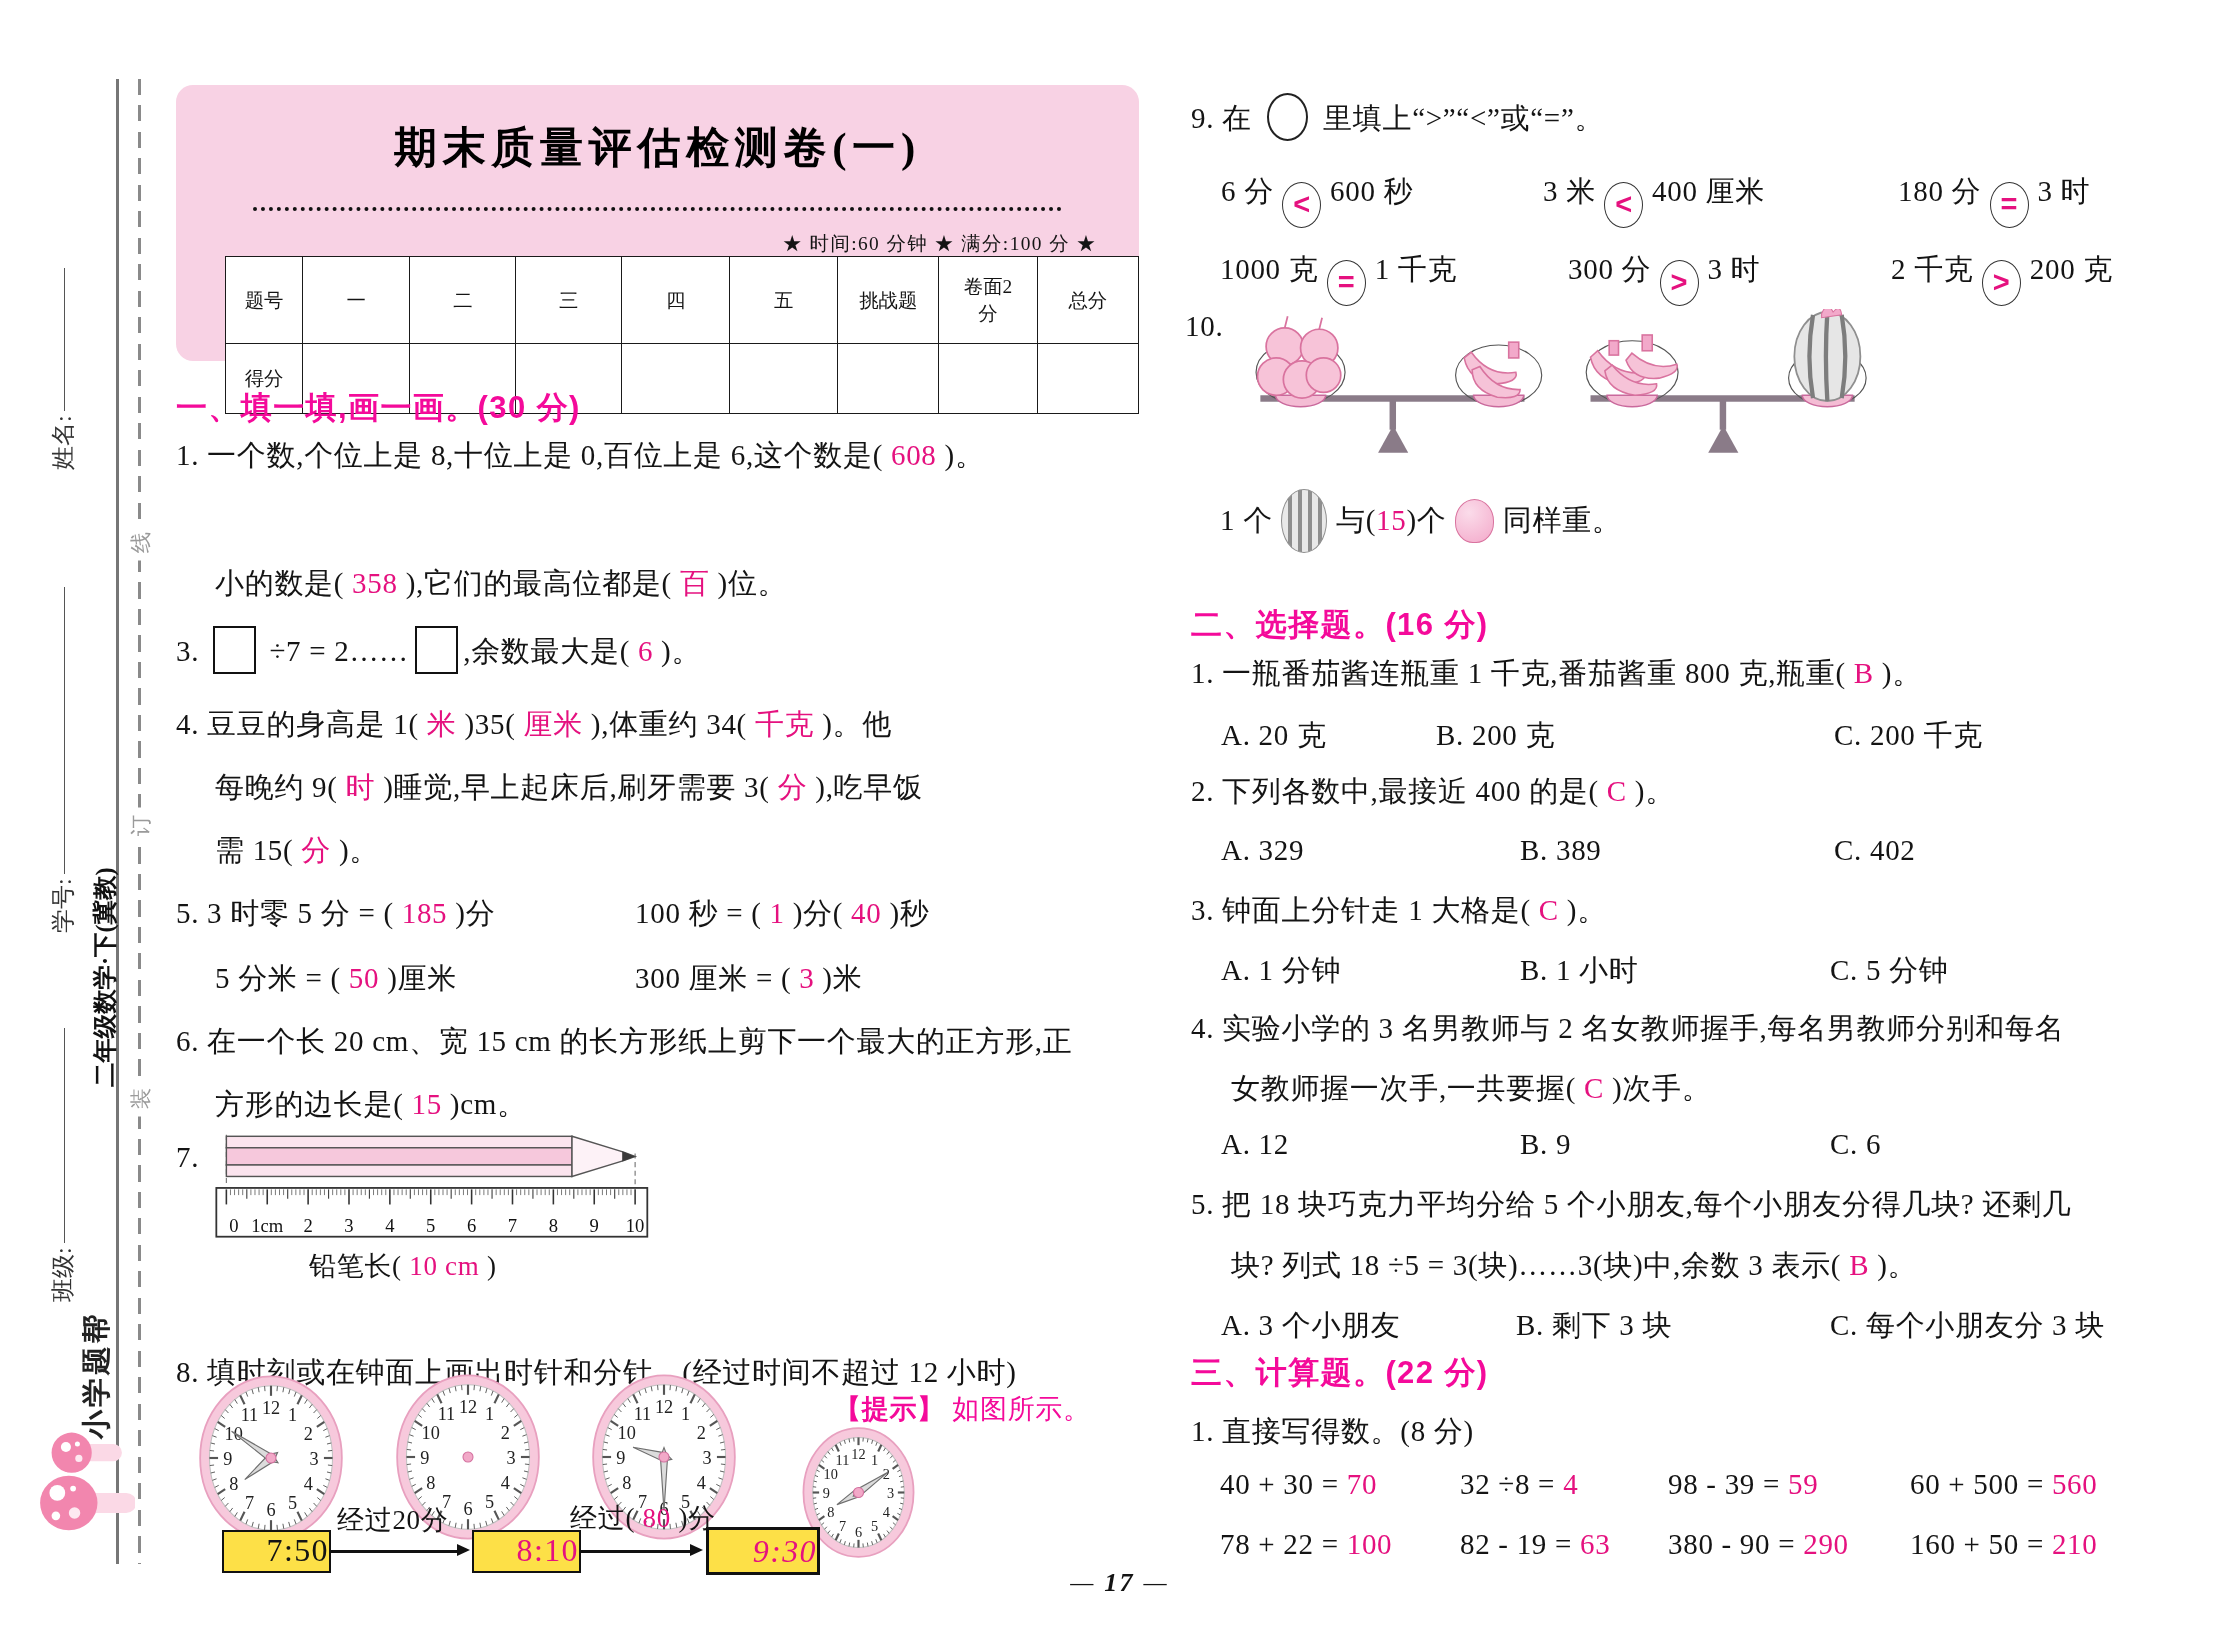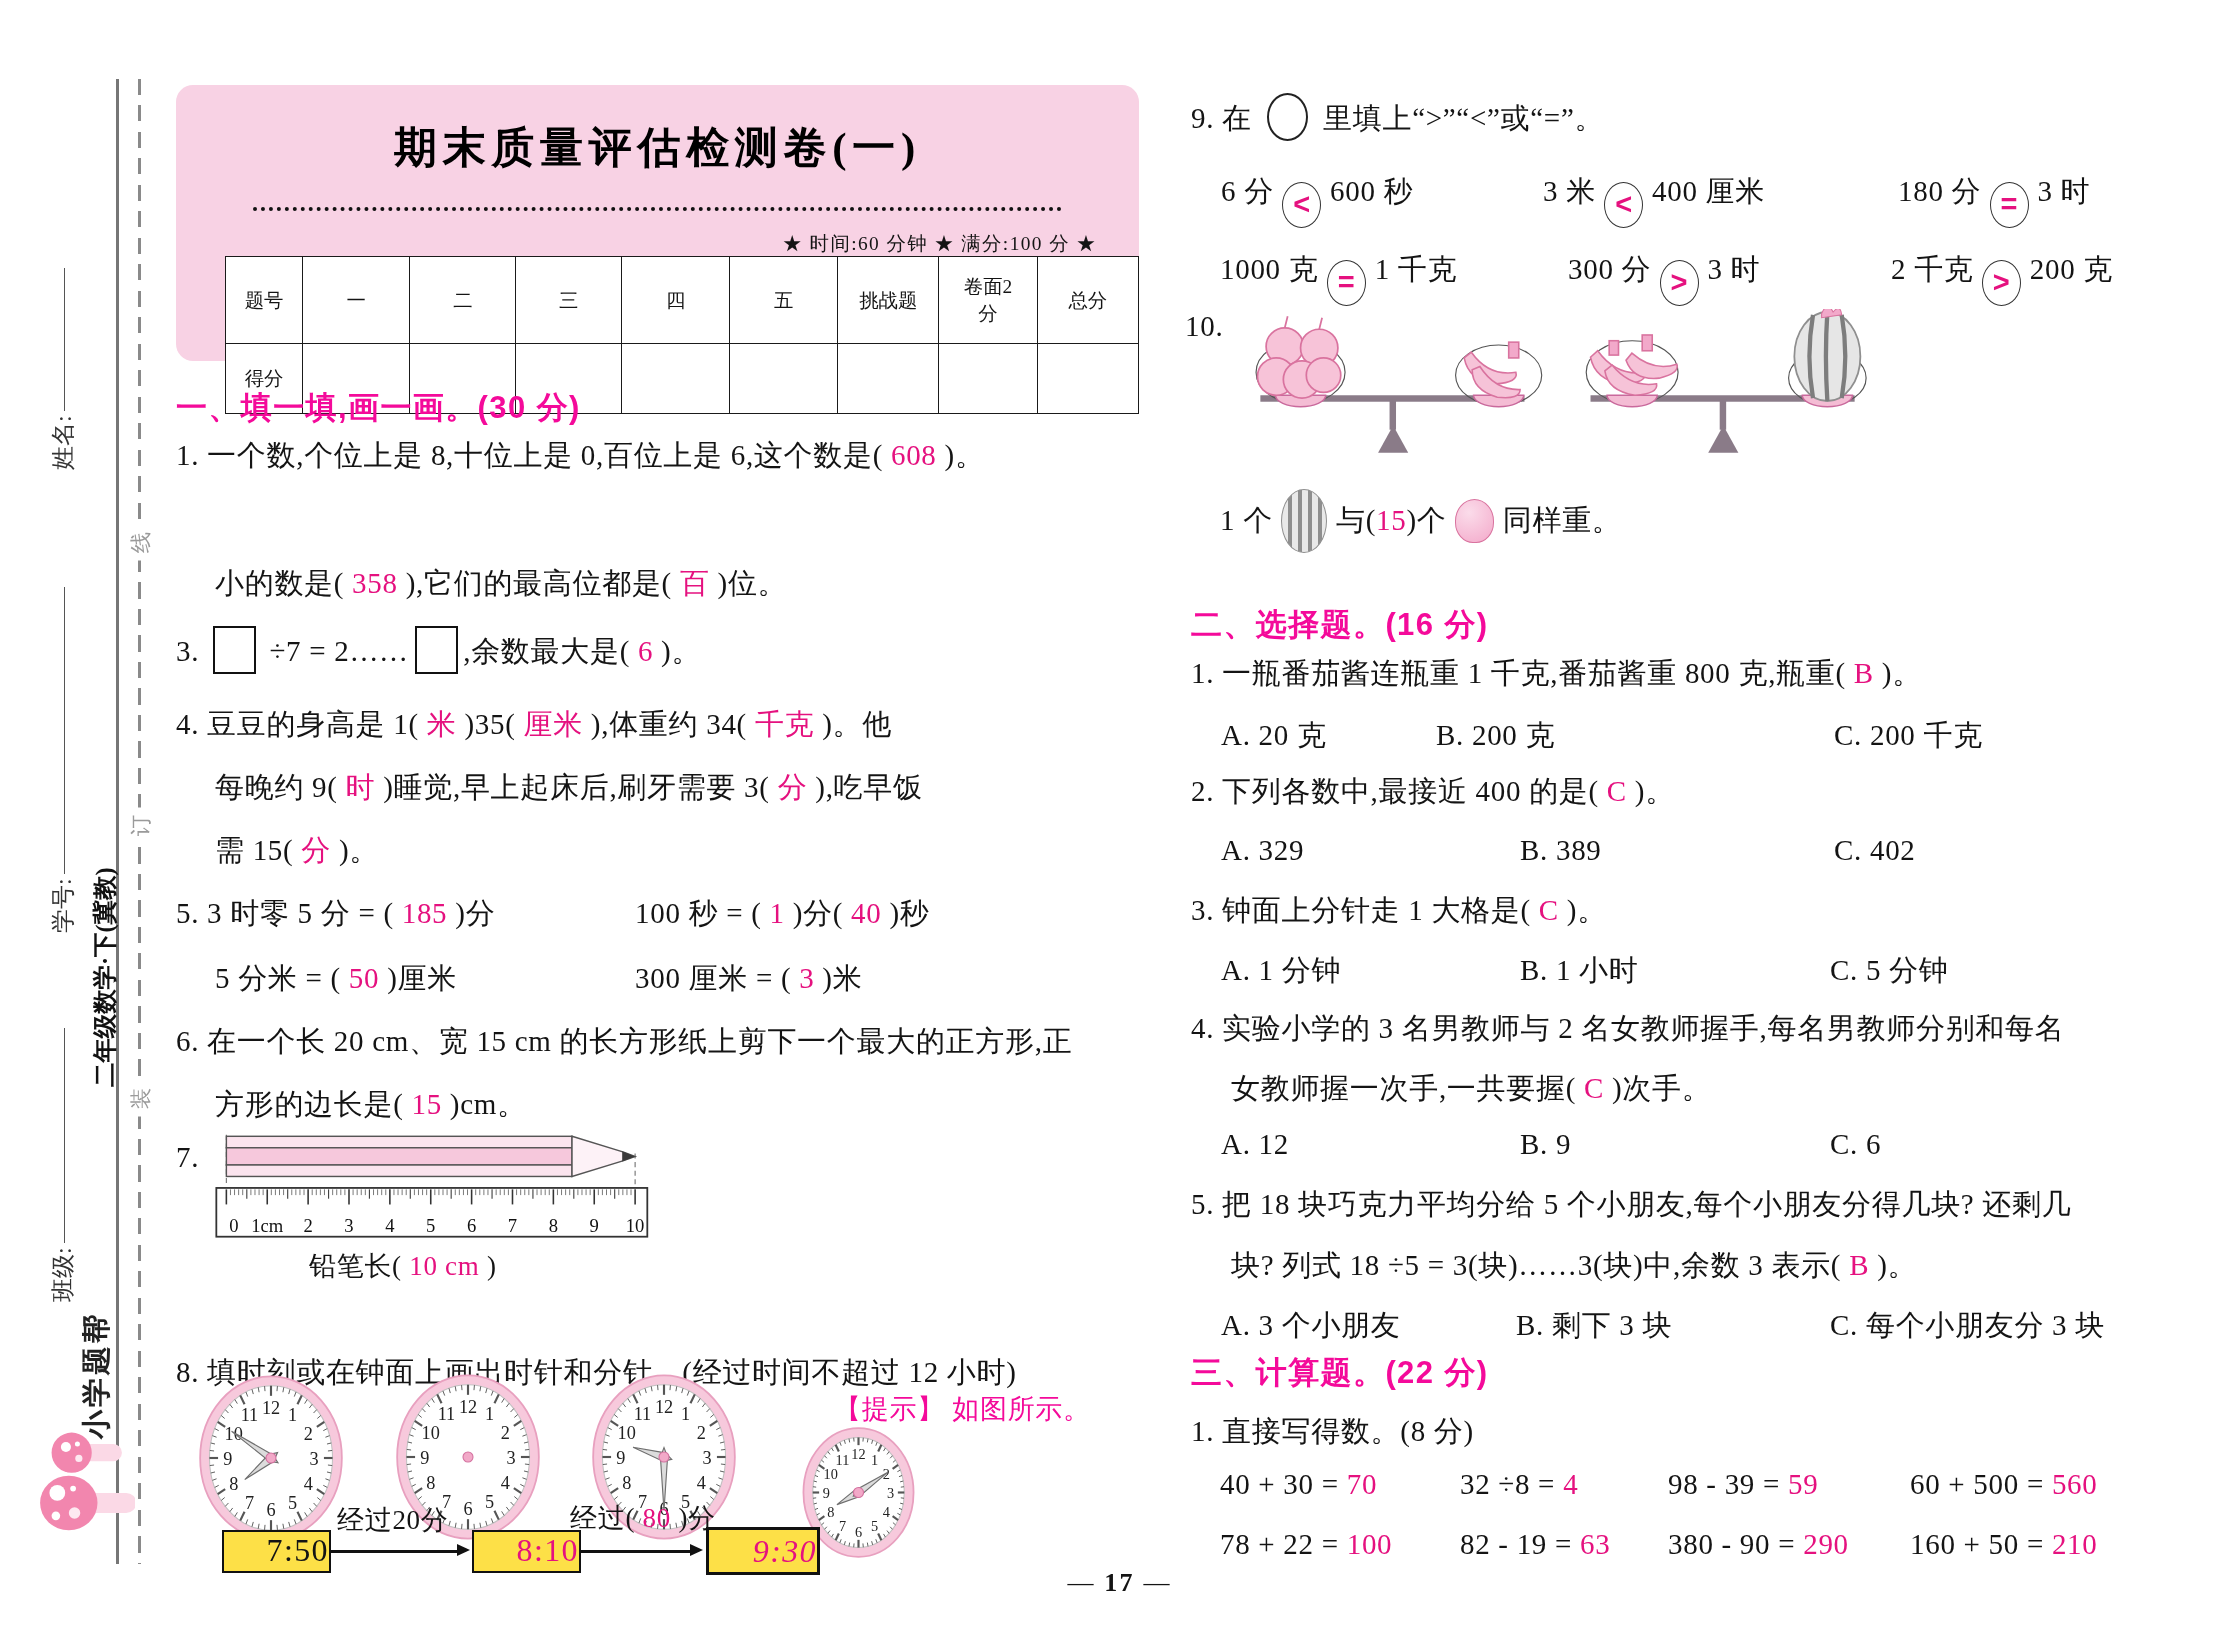--- a/index.html
+++ b/index.html
@@ -8,21 +8,21 @@
   }
   html,body{margin:0;padding:0;background:#fff;}
   #page{position:relative;width:2216px;height:1645px;background:#fff;overflow:hidden;
         font-family:"Liberation Serif","DejaVu Serif",serif;color:var(--ink);}
   .abs{position:absolute;}
   .line{position:absolute;font-size:29px;white-space:nowrap;letter-spacing:0.7px;}
   .sec-title{position:absolute;font-family:"Liberation Sans","DejaVu Sans",sans-serif;
              font-weight:bold;font-size:31px;color:var(--head);letter-spacing:1.4px;white-space:nowrap;}
   .sg-ans{color:var(--ans);}
   .sg-pg{font-weight:bold;}
-  .sg-hintb{font-weight:normal;margin-top:44px;}
+  .sg-hintb{font-weight:bold;margin-top:44px;}
   .sg-box{display:inline-block;width:39px;height:44px;border:2.2px solid #111;background:#fff;
           vertical-align:-13px;margin:0 5.7px;}
   .sg-circ{display:inline-block;width:37px;height:44px;border:2.2px solid #222;border-radius:50%;
            vertical-align:-13px;margin:0 7.2px;}
   .sg-cmp{display:inline-block;width:37px;height:44px;border:1.4px solid #333;border-radius:50%;
           color:var(--ans);font-family:"Liberation Sans",sans-serif;font-weight:bold;font-size:29px;
           line-height:42px;text-align:center;vertical-align:-13px;margin:0 8.6px;}
   .sg-wm{display:inline-block;width:44px;height:62px;border-radius:50%;
          background:repeating-linear-gradient(90deg,#e9e9e9 0 6.5px,#8f8f8f 6.5px 10px);
          border:1.4px solid #8f8f8f;margin:0 8.6px;vertical-align:-20px;}
@@ -54,21 +54,21 @@
   .vline.solid{left:116px;background:#767676;}
   .vline.dashed{left:138px;background:repeating-linear-gradient(180deg,#8a8a8a 0 16px,transparent 16px 26.5px);}
   .vtext{position:absolute;transform:rotate(-90deg);transform-origin:left top;white-space:nowrap;
          font-size:24px;color:#333;font-family:"Liberation Serif",serif;}
   .vtext .vul{display:inline-block;border-bottom:1.8px solid #555;vertical-align:5.7px;margin-left:4.3px;}
   .vtext.book{font-weight:bold;font-size:24.4px;color:#111;}
   .vtext.brand{font-weight:bold;font-family:"Liberation Sans",sans-serif;font-size:29px;color:#222;letter-spacing:2.9px;}
   .bchar{position:absolute;left:122px;width:36px;height:37px;display:flex;align-items:center;justify-content:center;
          transform:rotate(-90deg);color:#9a9a9a;font-size:21.5px;background:#fff;}
   .opt{position:absolute;font-size:29px;white-space:nowrap;letter-spacing:0.7px;}
-  #footer{position:absolute;left:1012px;top:1568px;width:215px;text-align:center;font-size:26px;letter-spacing:2.2px;}
+  #footer{position:absolute;left:1012px;top:1568px;width:215px;text-align:center;font-size:26px;letter-spacing:2.2px;font-style:italic;}
 </style>
 </head>
 <body>
 
 <div id="page">
 
   <div class="vline solid"></div>
   <div class="vline dashed"></div>
   <span class="bchar" style="top:524px">线</span>
   <span class="bchar" style="top:807px">订</span>

